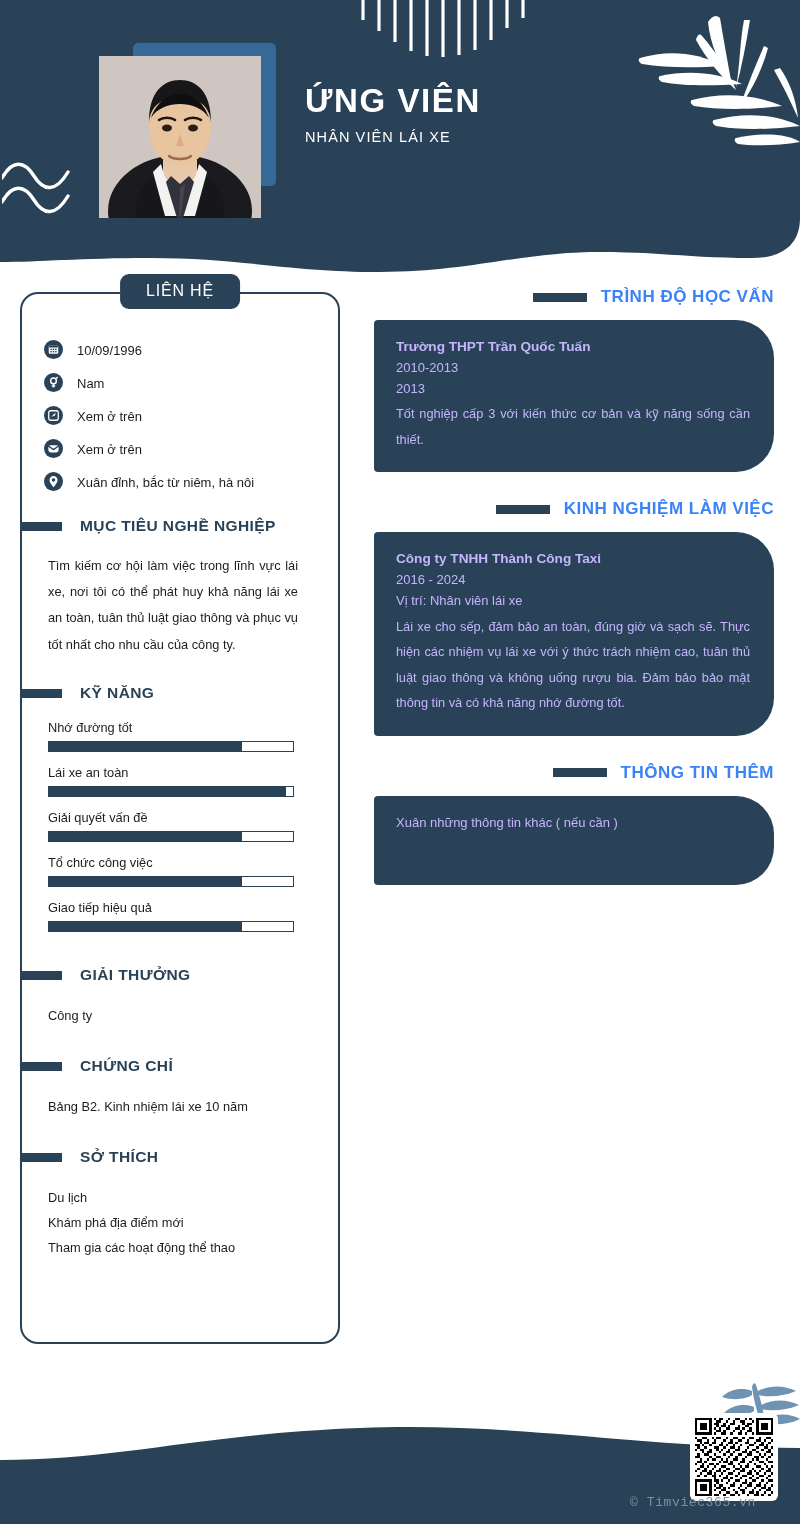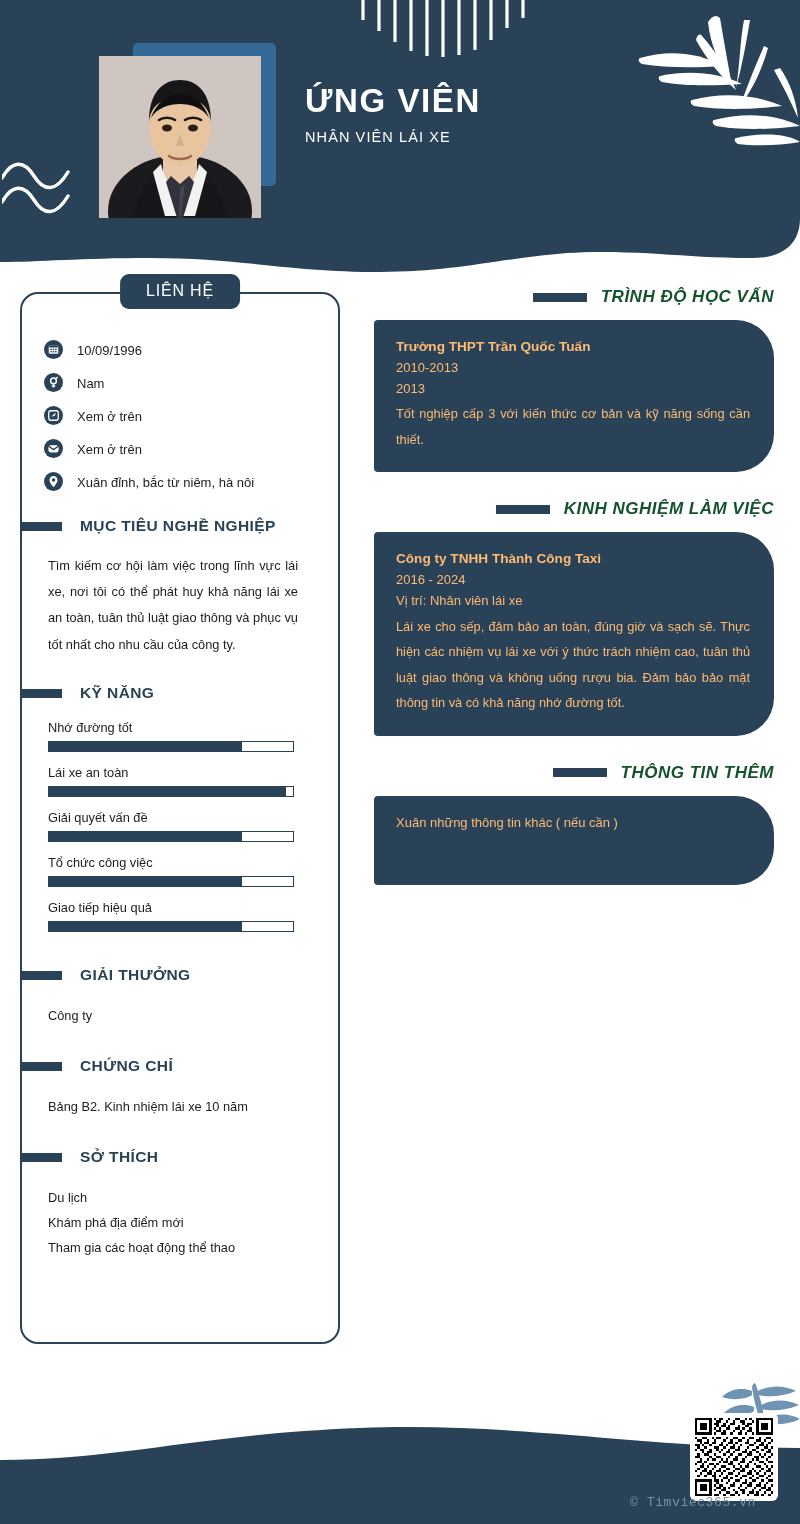--- a/index.html
+++ b/index.html
@@ -220,28 +220,27 @@
   }
   .rsec-bar {
     width: 54px;
     height: 9px;
     background: #294257;
     margin-right: 14px;
   }
   .rsec-title {
     font-size: 17px;
     font-weight: bold;
-    color: #14532d;
+    color: #3b82f6;
     letter-spacing: 0.5px;
     white-space: nowrap;
-    font-style: italic;
   }
   .card {
     background: #294257;
-    color: #fdba74;
+    color: #c4b5fd;
     border-radius: 4px 38px 38px 4px;
     padding: 16px 24px 20px 22px;
   }
   .card-title {
     font-size: 13.6px;
     font-weight: bold;
     line-height: 1.55;
   }
   .card-line {
     font-size: 13px;

